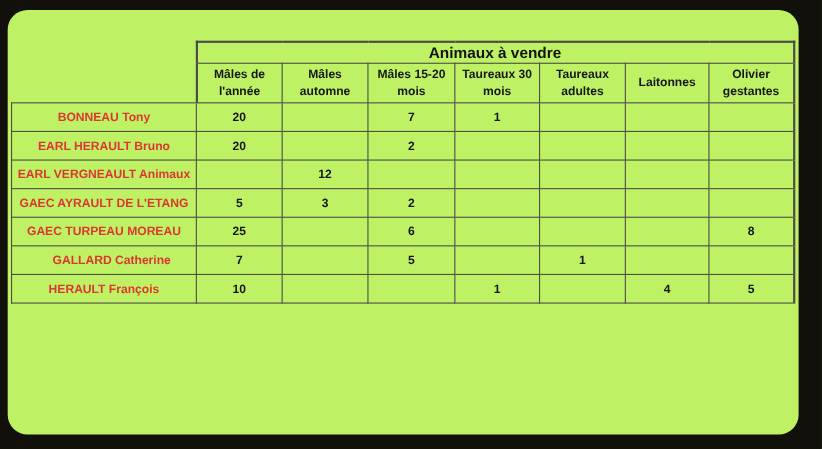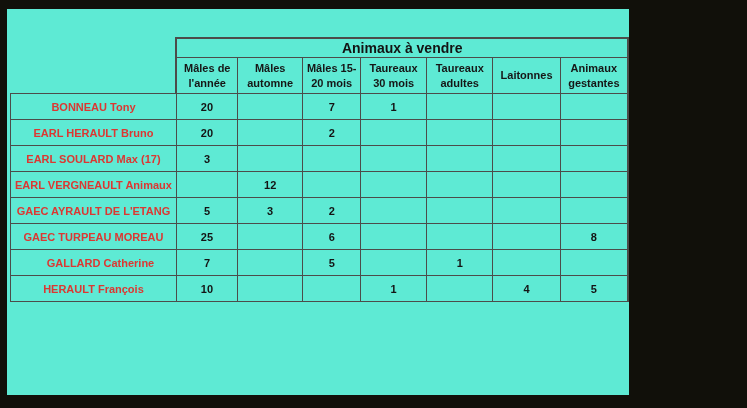--- a/index.html
+++ b/index.html
@@ -12,23 +12,24 @@
     width: 747px;
     height: 408px;
     background: #11100a;
     overflow: hidden;
     font-family: "Liberation Sans", "DejaVu Sans", sans-serif;
   }
   .page {
     position: absolute;
     left: 7px;
     top: 9px;
-    width: 622px;
+    width: 719px;
     height: 386px;
-    background: #5eead4;
+    background: #bef264;
+    border-radius: 18px;
   }
   table.tbl {
     position: absolute;
     left: 3px;
     top: 28px;
     border-collapse: collapse;
     table-layout: fixed;
   }
   .tbl td, .tbl th {
     border: 1px solid #4c4c4a;
@@ -102,49 +103,39 @@
           <th class="title-cell" colspan="7">Animaux à vendre</th>
         </tr>
         <tr>
           <td class="blank"></td>
           <th class="colhead first">Mâles de l'année</th>
           <th class="colhead">Mâles automne</th>
           <th class="colhead">Mâles 15-20 mois</th>
           <th class="colhead">Taureaux 30 mois</th>
           <th class="colhead">Taureaux adultes</th>
           <th class="colhead">Laitonnes</th>
-          <th class="colhead last">Animaux gestantes</th>
+          <th class="colhead last">Olivier gestantes</th>
         </tr>
       </thead>
       <tbody id="table-body">
           <tr>
             <td class="rowlabel" style="color: rgb(220, 55, 50); margin-left: 16px;">BONNEAU Tony</td>
             <td class="cell">20</td>
             <td class="cell"></td>
             <td class="cell">7</td>
             <td class="cell">1</td>
             <td class="cell"></td>
             <td class="cell"></td>
             <td class="cell last"></td>
           </tr>
           <tr>
             <td class="rowlabel" style="color: rgb(220, 55, 50);">EARL HERAULT Bruno</td>
             <td class="cell">20</td>
             <td class="cell"></td>
             <td class="cell">2</td>
-            <td class="cell"></td>
-            <td class="cell"></td>
-            <td class="cell"></td>
-            <td class="cell last"></td>
-          </tr>
-          <tr>
-            <td class="rowlabel" style="color: rgb(220, 55, 50);">EARL SOULARD Max (17)</td>
-            <td class="cell">3</td>
-            <td class="cell"></td>
-            <td class="cell"></td>
             <td class="cell"></td>
             <td class="cell"></td>
             <td class="cell"></td>
             <td class="cell last"></td>
           </tr>
           <tr>
             <td class="rowlabel" style="color: rgb(220, 55, 50);">EARL VERGNEAULT Animaux</td>
             <td class="cell"></td>
             <td class="cell">12</td>
             <td class="cell"></td>

